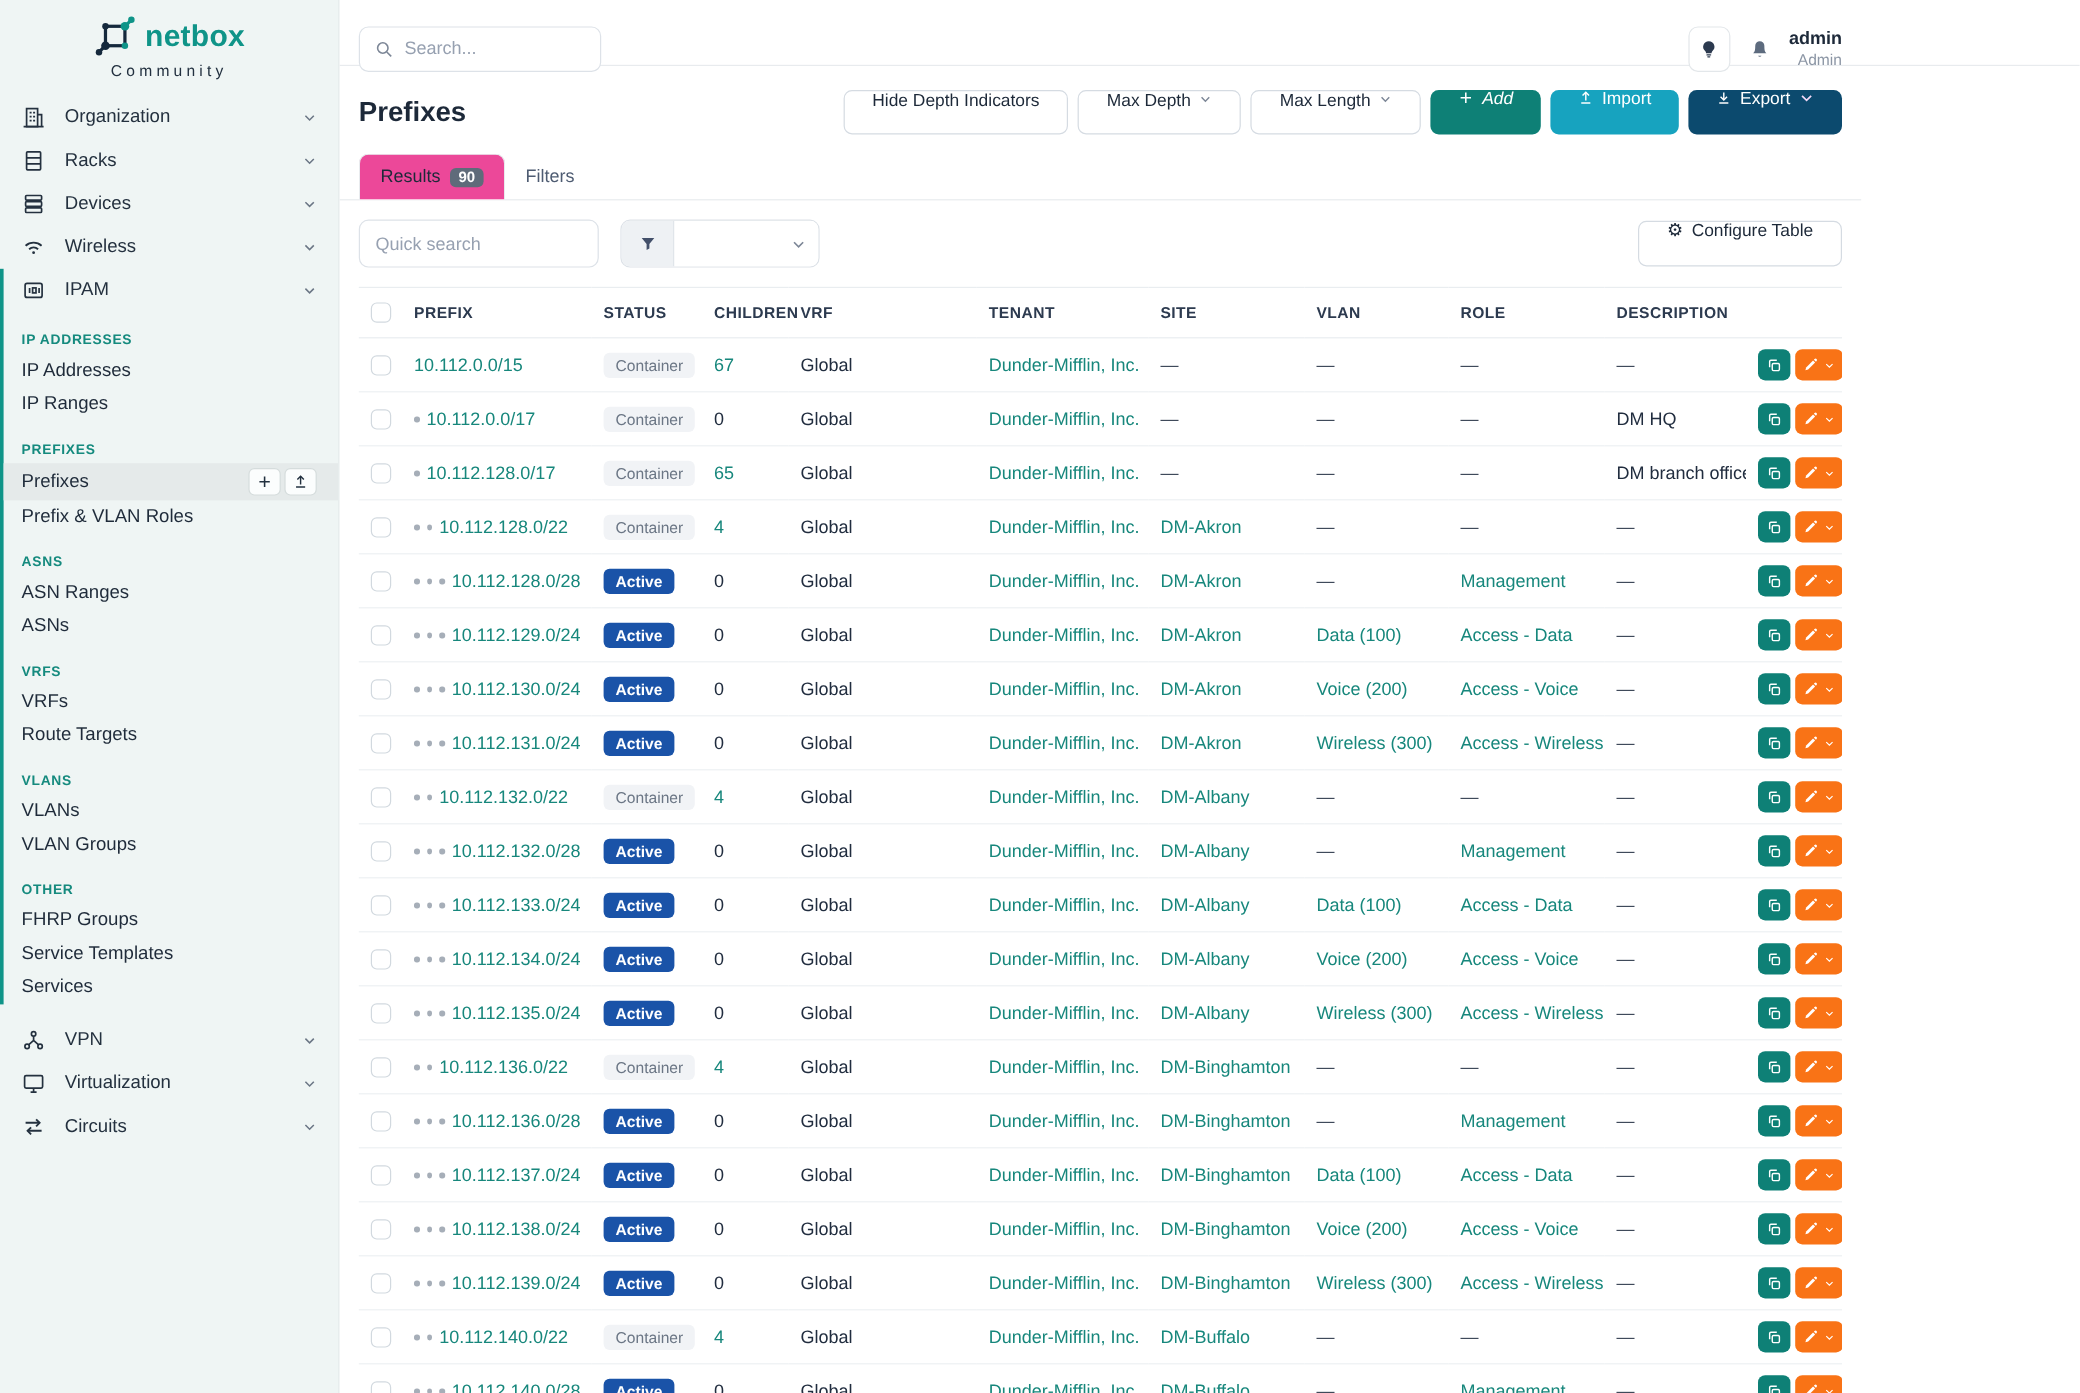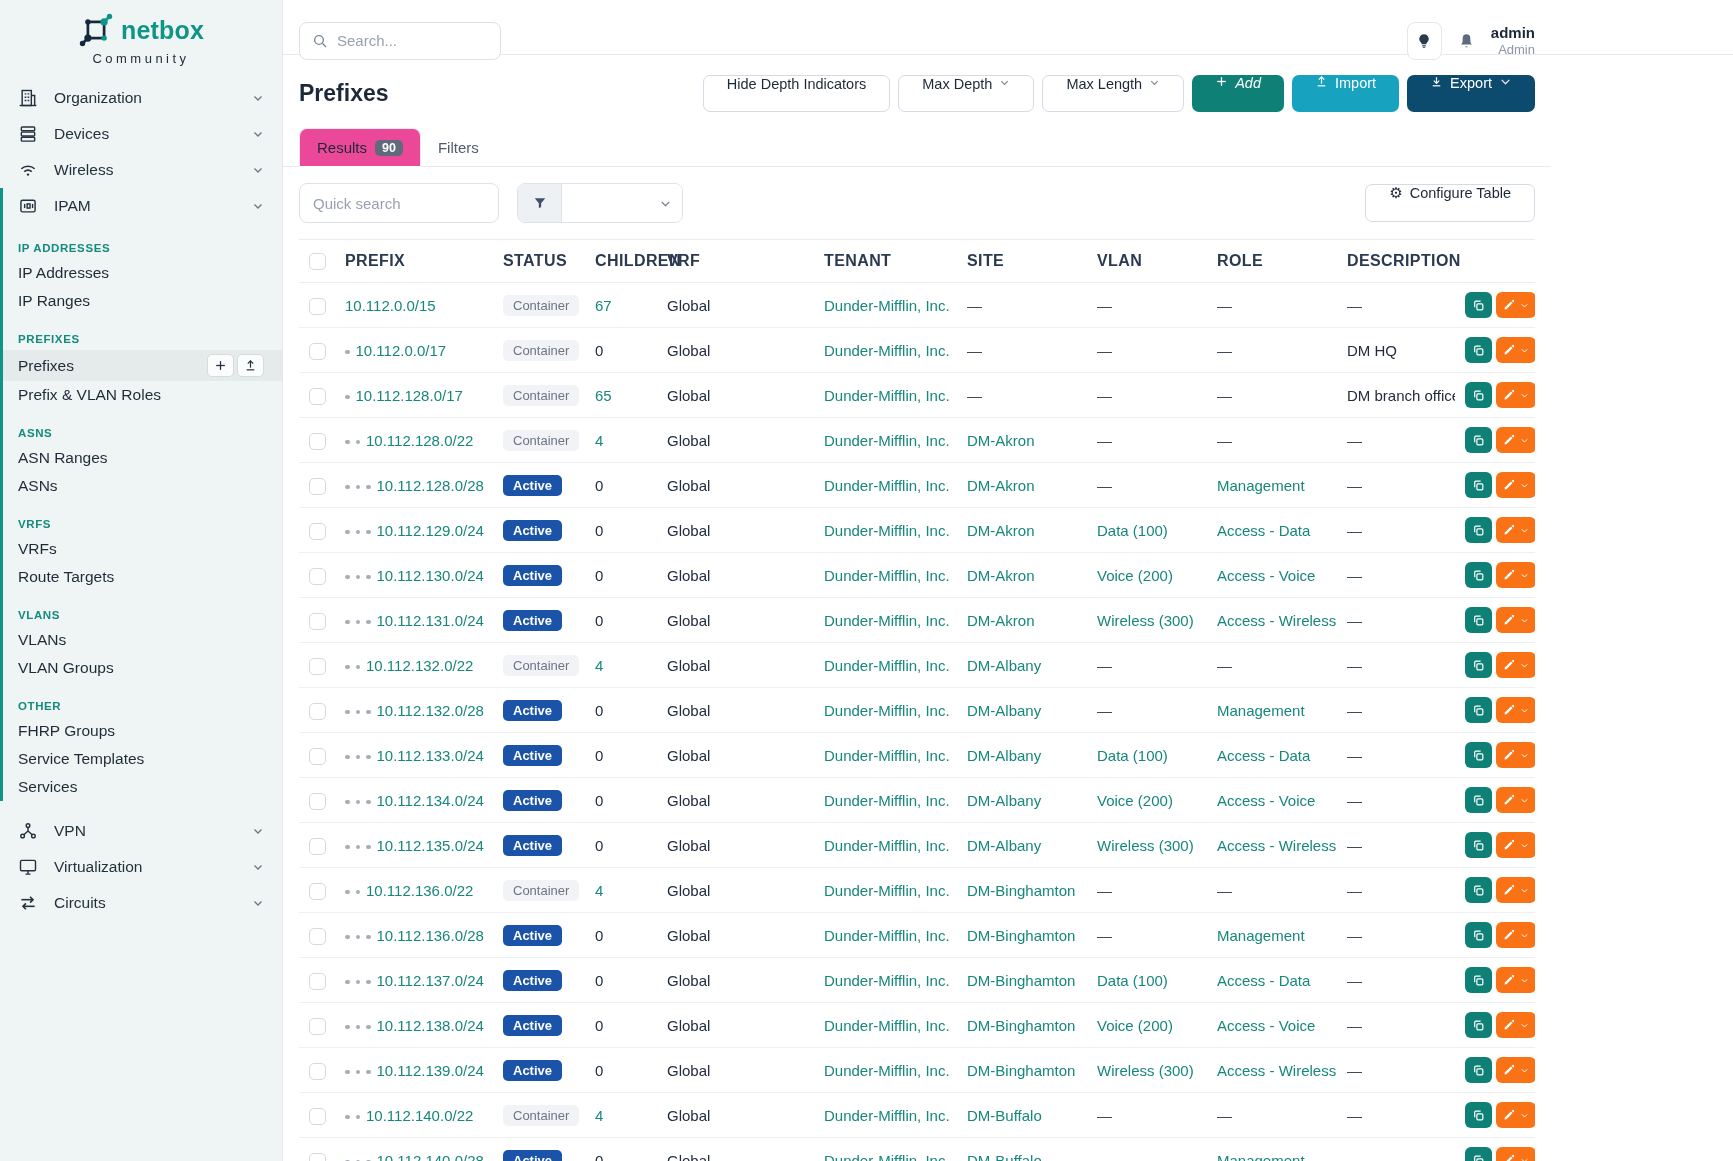--- a/index.html
+++ b/index.html
@@ -90,21 +90,21 @@
   .filter-select { width:120px; background:#fff; display:flex; align-items:center;
     justify-content:flex-end; padding:0 10px; color:#7d8797; cursor:pointer; }
   .filter-select svg { width:13px; height:13px; }
   .cfg-btn { height:38px; }
   .gear-glyph { font-size:15px; line-height:1; }
 
   
   .table-wrap { width:1268px; padding:0 16px; }
   table { width:100%; border-collapse:collapse; table-layout:fixed; }
   thead tr { border-top:1px solid #e9edf0; border-bottom:1px solid #e9edf0; }
-  th { text-align:left; font-size:16px; letter-spacing:.4px; color:#2c3a4f;
+  th { text-align:left; font-size:13px; letter-spacing:.4px; color:#2c3a4f;
     font-weight:700; padding:12px 10px; }
   td { padding:9px 10px; font-size:15px; border-bottom:1px solid #edf0f3;
     color:#212d3f; white-space:nowrap; overflow:hidden; height:43px; }
   .cb { display:inline-block; width:17px; height:17px; border:1.5px solid #d2d9df;
     border-radius:5px; background:#fff; cursor:pointer; vertical-align:middle; }
   a.tlink { color:#17877c; text-decoration:none; cursor:pointer; }
   .dot { display:inline-block; width:4.5px; height:4.5px; border-radius:50%;
     background:#a6aeb8; margin-right:6px; vertical-align:middle; }
   .dash { color:#3f4a5a; }
   .badge { display:inline-block; padding:3px 10px; border-radius:5px; font-size:13px; }
@@ -145,20 +145,34 @@
       <div class="nav-item">
         <span class="nicon">
           <svg viewBox="0 0 24 24" fill="none" stroke="currentColor" stroke-width="1.7" width="100%" height="100%">
             <path d="M2 21h20"></path>
             <rect x="5" y="3" width="11" height="18"></rect>
             <path d="M16 9h4v12"></path>
             <path d="M8 7h2M11.5 7h2M8 11h2M11.5 11h2M8 15h2M11.5 15h2"></path>
           </svg>
         </span>
         <span>Organization</span>
+        <span class="chev">
+          <svg viewBox="0 0 24 24" fill="none" stroke="currentColor" stroke-width="2.6" width="100%" height="100%">
+            <polyline points="5,9 12,16 19,9"></polyline>
+          </svg>
+        </span>
+      </div>
+      <div class="nav-item">
+        <span class="nicon">
+          <svg viewBox="0 0 24 24" fill="none" stroke="currentColor" stroke-width="1.7" width="100%" height="100%">
+            <rect x="5" y="3" width="14" height="18" rx="1"></rect>
+            <path d="M5 9h14M5 15h14M8 6h.01M8 12h.01M8 18h.01"></path>
+          </svg>
+        </span>
+        <span>Racks</span>
         <span class="chev">
           <svg viewBox="0 0 24 24" fill="none" stroke="currentColor" stroke-width="2.6" width="100%" height="100%">
             <polyline points="5,9 12,16 19,9"></polyline>
           </svg>
         </span>
       </div>
       <div class="nav-item">
         <span class="nicon">
           <svg viewBox="0 0 24 24" fill="none" stroke="currentColor" stroke-width="1.7" width="100%" height="100%">
             <rect x="4" y="3.5" width="16" height="4.6" rx="1"></rect>

